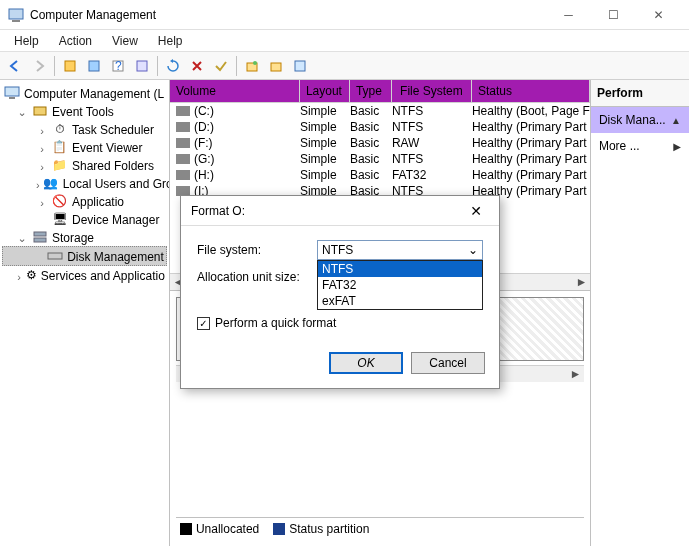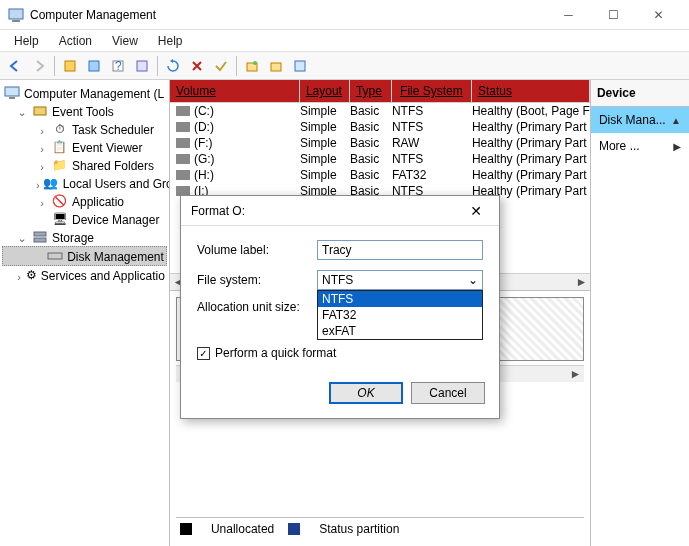--- a/index.html
+++ b/index.html
@@ -25,38 +25,38 @@
 .tree { width: 190px; border-right: 1px solid #c0c0c0; padding: 4px 2px; overflow: hidden; }
 .tree .node { display: flex; align-items: flex-end; padding: 1px 2px; gap: 4px; white-space: nowrap; }
 .tree .ind1 { padding-left: 14px; }
 .tree .ind2 { padding-left: 34px; }
 .tree .expand { width: 12px; text-align: center; color: #666; font-size: 11px; }
 .tree .ticon { width: 16px; height: 16px; display: inline-flex; align-items: center; justify-content: center; }
 .tree .selected { background: #d0d0d0; border: 1px dotted #888; }
 
 .center { flex: 1; display: flex; flex-direction: column; border-right: 1px solid #c0c0c0; }
 .grid-header { display: flex; background: #fff; border-bottom: 1px solid #d0d0d0; }
-.grid-header .gh { padding: 4px 6px; border-right: 1px solid #d0d0d0; background: #b91c1c; text-decoration: underline; }
+.grid-header .gh { padding: 4px 6px; border-right: 1px solid #d0d0d0; background: #a21caf; }
 .gh0 { width: 130px; } .gh1 { width: 50px; } .gh2 { width: 42px; } .gh3 { width: 80px; text-align: center; } .gh4 { flex: 1; }
 .grid-body { flex: 0 0 170px; overflow: hidden; }
 .grow { display: flex; padding: 1px 0; }
 .grow .gc0 { width: 130px; padding-left: 6px; display: flex; align-items: center; gap: 4px; }
 .grow .gc1 { width: 50px; } .grow .gc2 { width: 42px; } .grow .gc3 { width: 80px; } .grow .gc4 { flex: 1; white-space: nowrap; overflow: hidden; }
 .vol-icon { width: 14px; height: 10px; background: #888; display: inline-block; }
 
 .scroll-hbar { height: 17px; background: #f0f0f0; border-top: 1px solid #d0d0d0; display: flex; }
 .scroll-hbar .arrow { width: 17px; display: flex; align-items: center; justify-content: center; color: #555; }
 .scroll-hbar .track { flex: 1; }
 
 .disk-pane { flex: 1; border-top: 1px solid #c0c0c0; padding: 6px; display: flex; flex-direction: column; }
 .disk-row { display: flex; height: 64px; border: 1px solid #888; margin-bottom: 4px; }
 .disk-label { width: 80px; border-right: 1px solid #888; padding: 4px; font-size: 11px; background: #f4f4f4; }
 .disk-part { flex: 1; padding: 4px; font-size: 11px; background: repeating-linear-gradient(45deg,#eee,#eee 3px,#fff 3px,#fff 6px); border-left: 3px solid #1b3f8b; }
 .legend { display: flex; gap: 14px; padding: 4px; border-top: 1px solid #c0c0c0; margin-top: auto; }
-.legend-item { display: flex; align-items: center; gap: 19px; }
+.legend-item { display: flex; align-items: center; gap: 4px; }
 .legend-sw { width: 12px; height: 12px; }
 
 .actions { width: 110px; padding: 0; }
 .actions-hd { padding: 6px; font-weight: 600; border-bottom: 1px solid #c0c0c0; background: #f7f7f7; }
 .actions-item { padding: 6px 8px; display: flex; justify-content: space-between; align-items: center; }
 .actions-item .arrow { color: #333; font-size: 10px; }
 
 
 .dialog { position: absolute; left: 180px; top: 195px; width: 320px; background: #fff; border: 1px solid #888; box-shadow: 3px 3px 10px rgba(0,0,0,.3); z-index: 10; }
 .dlg-title { height: 30px; display: flex; align-items: center; padding: 0 10px; border-bottom: 1px solid #ddd; }
@@ -346,42 +346,38 @@
           </div>
         <div class="legend-item">
             <span class="legend-sw" style="background:#1b3f8b"></span>
             <span>Status partition</span>
           </div>
       </div>
     </div>
   </div>
 
   <div class="actions">
-    <div class="actions-hd">Device</div>
-    <div class="actions-item" style="background:#7dd3fc">
+    <div class="actions-hd">Perform</div>
+    <div class="actions-item" style="background:#c4b5fd">
         <span>Disk Mana...</span>
         <span class="arrow">▲</span>
       </div>
     <div class="actions-item">
         <span>More ...</span>
         <span class="arrow">▶</span>
       </div>
   </div>
 </div>
 
 <div class="dialog">
   <div class="dlg-title">
     <span class="t">Format O:</span>
     <span class="dlg-close">✕</span>
   </div>
   <div class="dlg-body">
-    <div class="dlg-row">
-      <label>Volume label:</label>
-      <input type="text" value="Tracy" style="">
-    </div>
     <div class="dlg-row">
       <label>File system:</label>
       <div class="dlg-select">
         <span>NTFS</span>
         <span>⌄</span>
         <div class="dlg-dropdown">
           <div class="opt sel">NTFS</div>
           <div class="opt">FAT32</div>
           <div class="opt">exFAT</div>
         </div>

